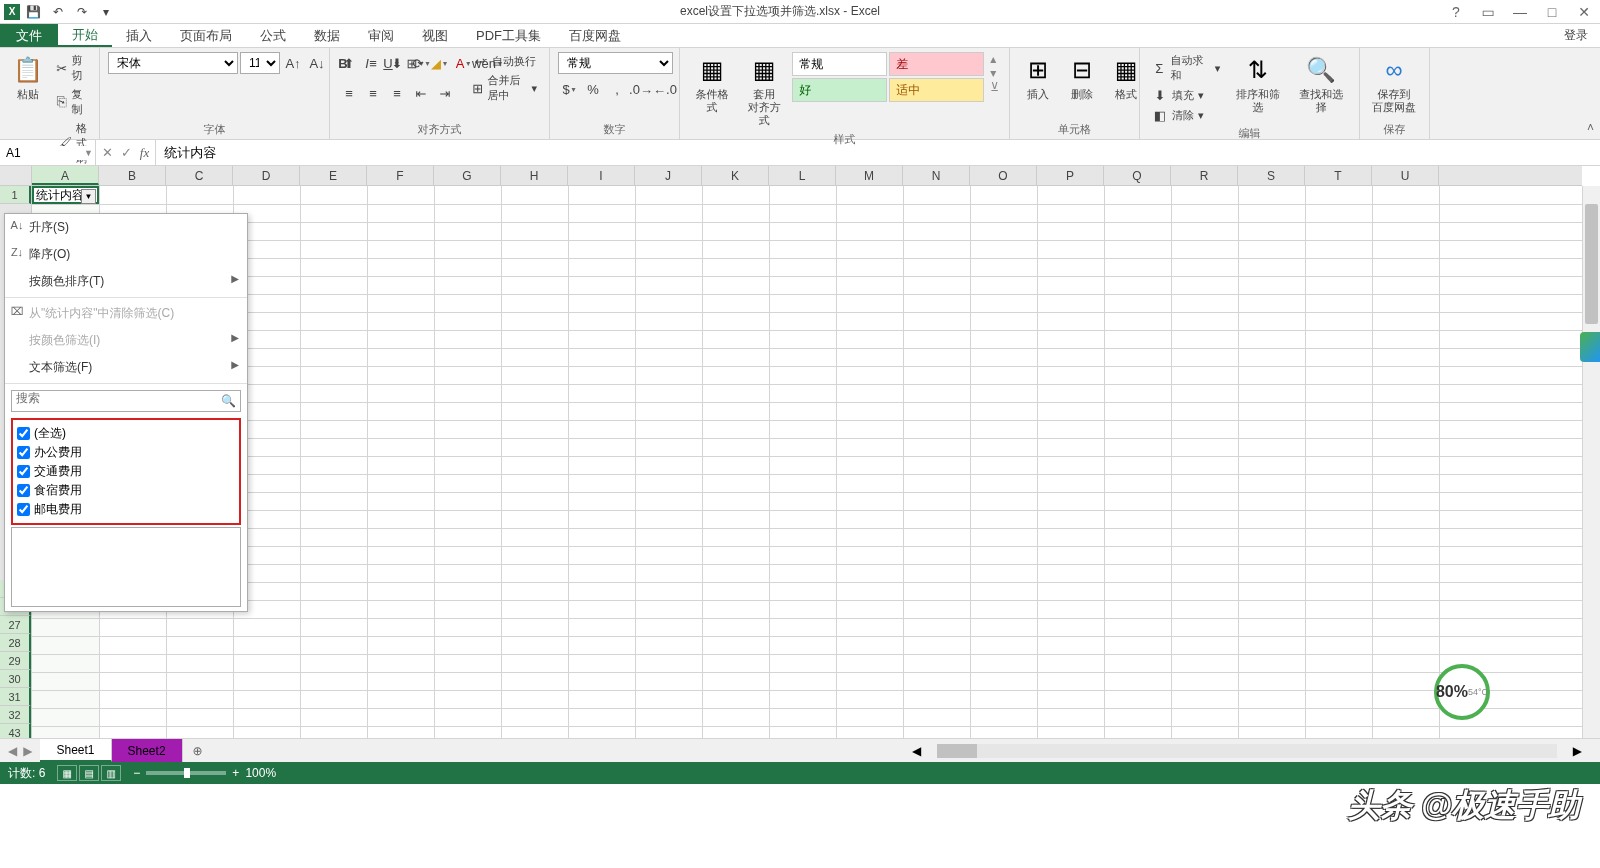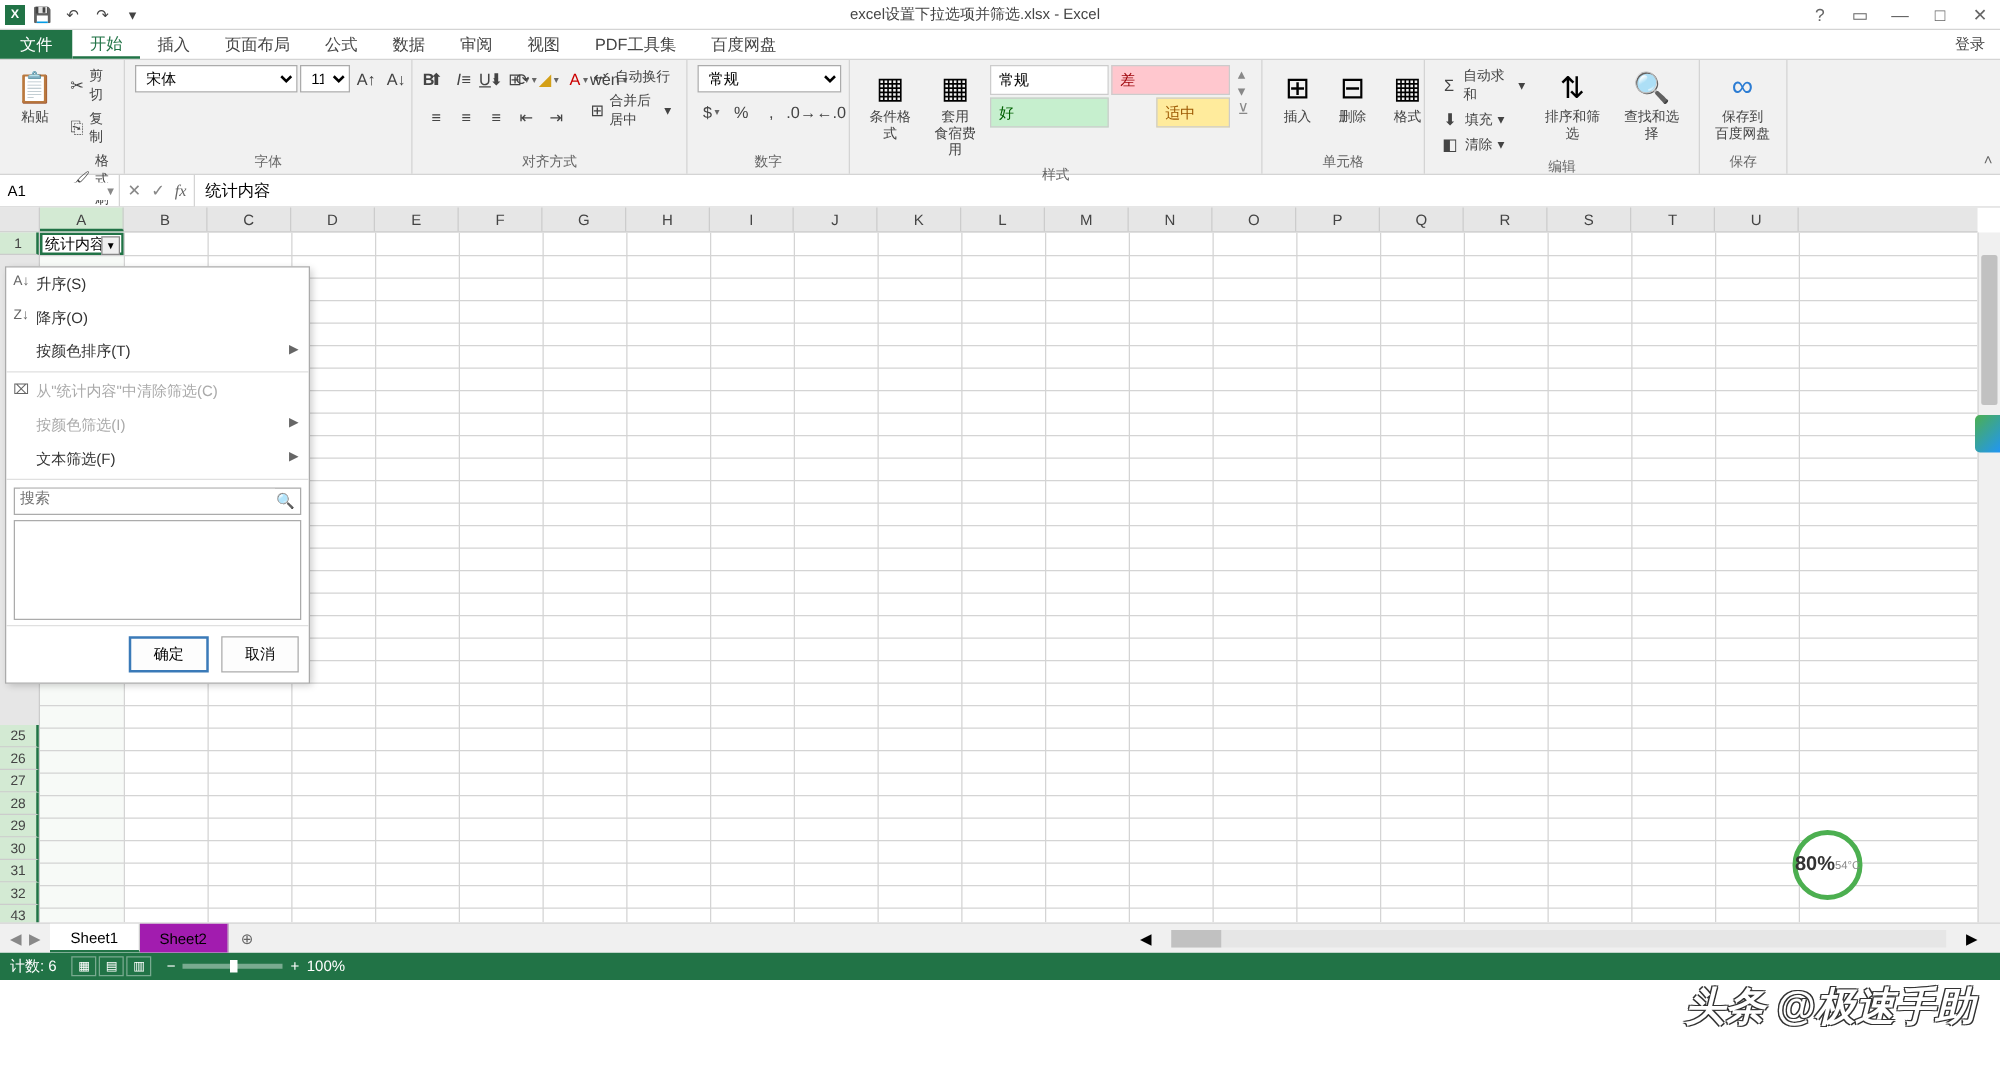--- a/index.html
+++ b/index.html
@@ -40,21 +40,21 @@
 .font-name { width: 130px; }
 .font-size { width: 40px; }
 .icon-btn { width: 22px; height: 22px; display: flex; align-items: center; justify-content: center; cursor: pointer; color: #444; font-size: 13px; }
 .icon-btn.dd::after { content: "▾"; font-size: 8px; margin-left: 2px; color: #666; }
 
 .style-gallery { display: grid; grid-template-columns: 95px 95px; grid-template-rows: 24px 24px; gap: 2px; }
 .style-cell { border: 1px solid #ccc; display: flex; align-items: center; padding: 0 6px; font-size: 12px; cursor: pointer; }
 .style-normal { background: #fff; }
 .style-bad { background: #ffc7ce; color: #9c0006; }
 .style-good { background: #c6efce; color: #006100; }
-.style-neutral { background: #ffeb9c; color: #9c5700; margin-left: 36px; }
+.style-neutral { background: #ffeb9c; color: #9c5700; }
 
 .collapse-ribbon { position: absolute; right: 6px; bottom: 4px; cursor: pointer; color: #666; font-size: 12px; }
 
 
 .formula-bar { height: 26px; border-bottom: 1px solid #d4d4d4; display: flex; align-items: stretch; }
 .name-box { width: 96px; border-right: 1px solid #d4d4d4; display: flex; align-items: center; padding: 0 6px; position: relative; }
 .name-box input { border: none; width: 100%; font-size: 12px; outline: none; }
 .name-dd { position: absolute; right: 2px; color: #888; font-size: 9px; cursor: pointer; }
 .fx-btns { display: flex; align-items: center; border-right: 1px solid #d4d4d4; padding: 0 6px; gap: 8px; }
 .fx-btn { color: #888; cursor: pointer; font-size: 13px; }
@@ -263,21 +263,21 @@
 
   <div class="ribbon-group" style="width:330px">
     <div class="group-content">
       <div class="big-btn">
           <div class="big-icon">▦</div>
           <div class="btn-label">条件格式</div>
         </div>
       <div class="big-btn">
           <div class="big-icon">▦</div>
           <div class="btn-label" style="white-space:pre-line">套用
-食宿费用</div>
+对齐方式</div>
         </div>
       <div class="style-gallery">
         <div class="style-cell style-normal">常规</div>
         <div class="style-cell style-bad">差</div>
         <div class="style-cell style-good">好</div>
         <div class="style-cell style-neutral">适中</div>
       </div>
       <div style="display:flex;flex-direction:column;justify-content:center;color:#888;padding:0 2px">
         <span>▴</span>
         <span>▾</span>
@@ -466,25 +466,43 @@
   <div class="menu-item disabled"><span class="menu-icon-left">⌧</span><span>从"统计内容"中清除筛选(C)</span></div>
   <div class="menu-item disabled"><span>按颜色筛选(I)</span><span class="submenu-arrow">▶</span></div>
   <div class="menu-item"><span>文本筛选(F)</span><span class="submenu-arrow">▶</span></div>
   <div class="menu-sep"></div>
   <div class="search-row">
     <div class="search-box" style="position:relative">
       <input placeholder="搜索" style="">
       <span class="search-mag" style="position:absolute;right:4px;top:3px">🔍</span>
     </div>
   </div>
+  <div class="check-list">
+    <div class="check-item">
+        <input type="checkbox" checked="" style="">
+        <span>(全选)</span>
+      </div>
+    <div class="check-item">
+        <input type="checkbox" checked="" style="">
+        <span>办公费用</span>
+      </div>
+    <div class="check-item">
+        <input type="checkbox" checked="" style="">
+        <span>交通费用</span>
+      </div>
+    <div class="check-item">
+        <input type="checkbox" checked="" style="">
+        <span>食宿费用</span>
+      </div>
+    <div class="check-item">
+        <input type="checkbox" checked="" style="">
+        <span>邮电费用</span>
+      </div>
+  </div>
   <div class="inner-border"></div>
-  <div class="menu-buttons">
-    <button class="menu-btn primary">确定</button>
-    <button class="menu-btn">取消</button>
-  </div>
 </div>
 
 <div class="sheet-bar">
   <div class="sheet-nav">
     <span>◀</span>
     <span>▶</span>
   </div>
   <div class="sheet-tabs">
     <div class="sheet-tab active">Sheet1</div>
     <div class="sheet-tab">Sheet2</div>

